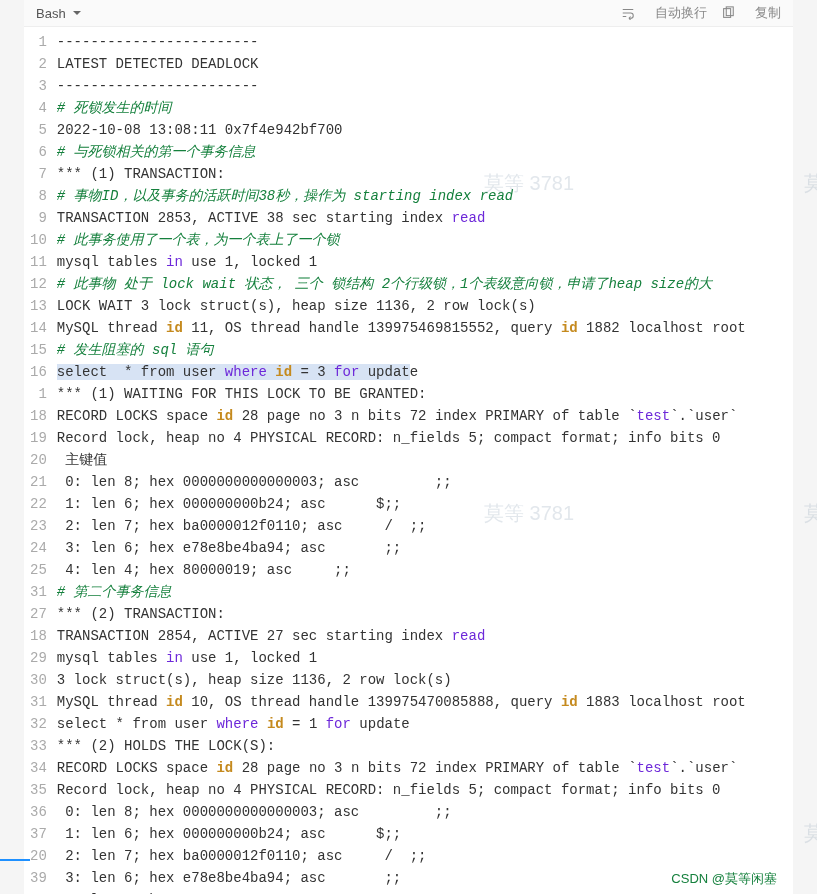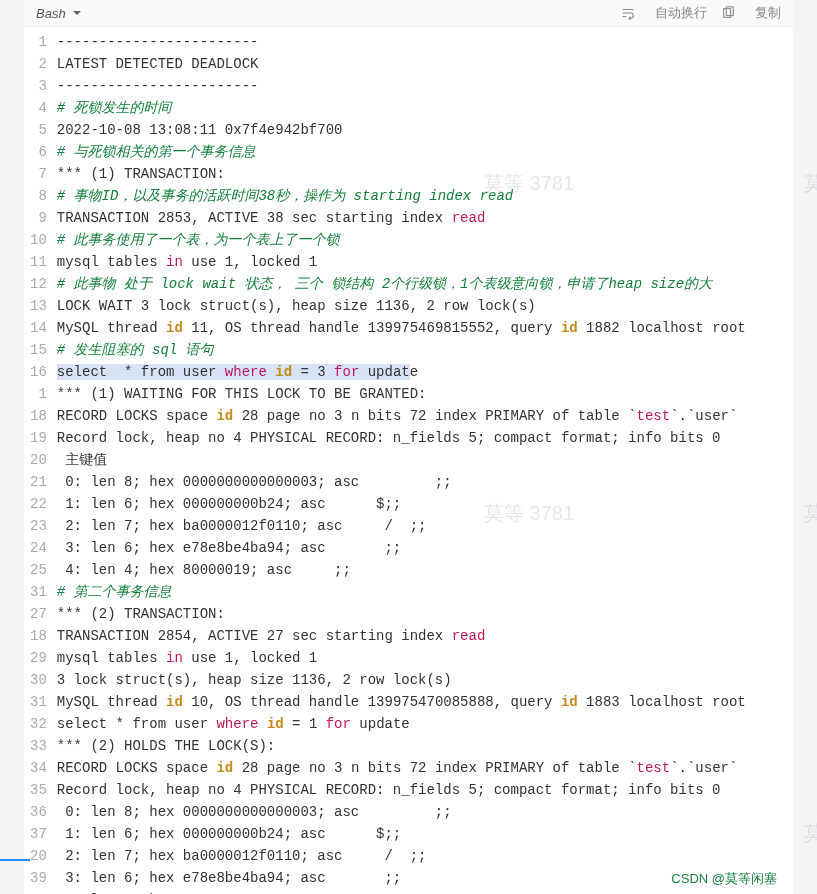--- a/index.html
+++ b/index.html
@@ -25,21 +25,20 @@
   background: #fafafa;
   border-bottom: 1px solid #eee;
 }
 .lang-label {
   font-size: 13px;
   color: #555;
   display: flex;
   align-items: center;
   gap: 6px;
   cursor: pointer;
-  font-style: italic;
 }
 .lang-label svg { width: 10px; height: 10px; }
 .toolbar-right {
   display: flex;
   align-items: center;
   gap: 14px;
   font-size: 13px;
   color: #888;
 }
 .tool-btn {
@@ -65,21 +64,21 @@
   flex-shrink: 0;
 }
 .gutter div { height: 22px; }
 .lines {
   flex: 1;
   white-space: pre;
   overflow: hidden;
 }
 .lines .ln { height: 22px; }
 .tok-com { color: #15803d; font-style: italic; }
-.tok-kw { color: #be185d; }
+.tok-kw { color: #6d28d9; }
 .tok-id { color: #c58a1e; font-weight: bold; }
 .hl-select { background: #d7e3f4; }
 .watermark {
   position: absolute;
   color: rgba(140,160,180,0.25);
   font-size: 20px;
   font-family: Liberation Sans, sans-serif;
   pointer-events: none;
   white-space: nowrap;
 }

